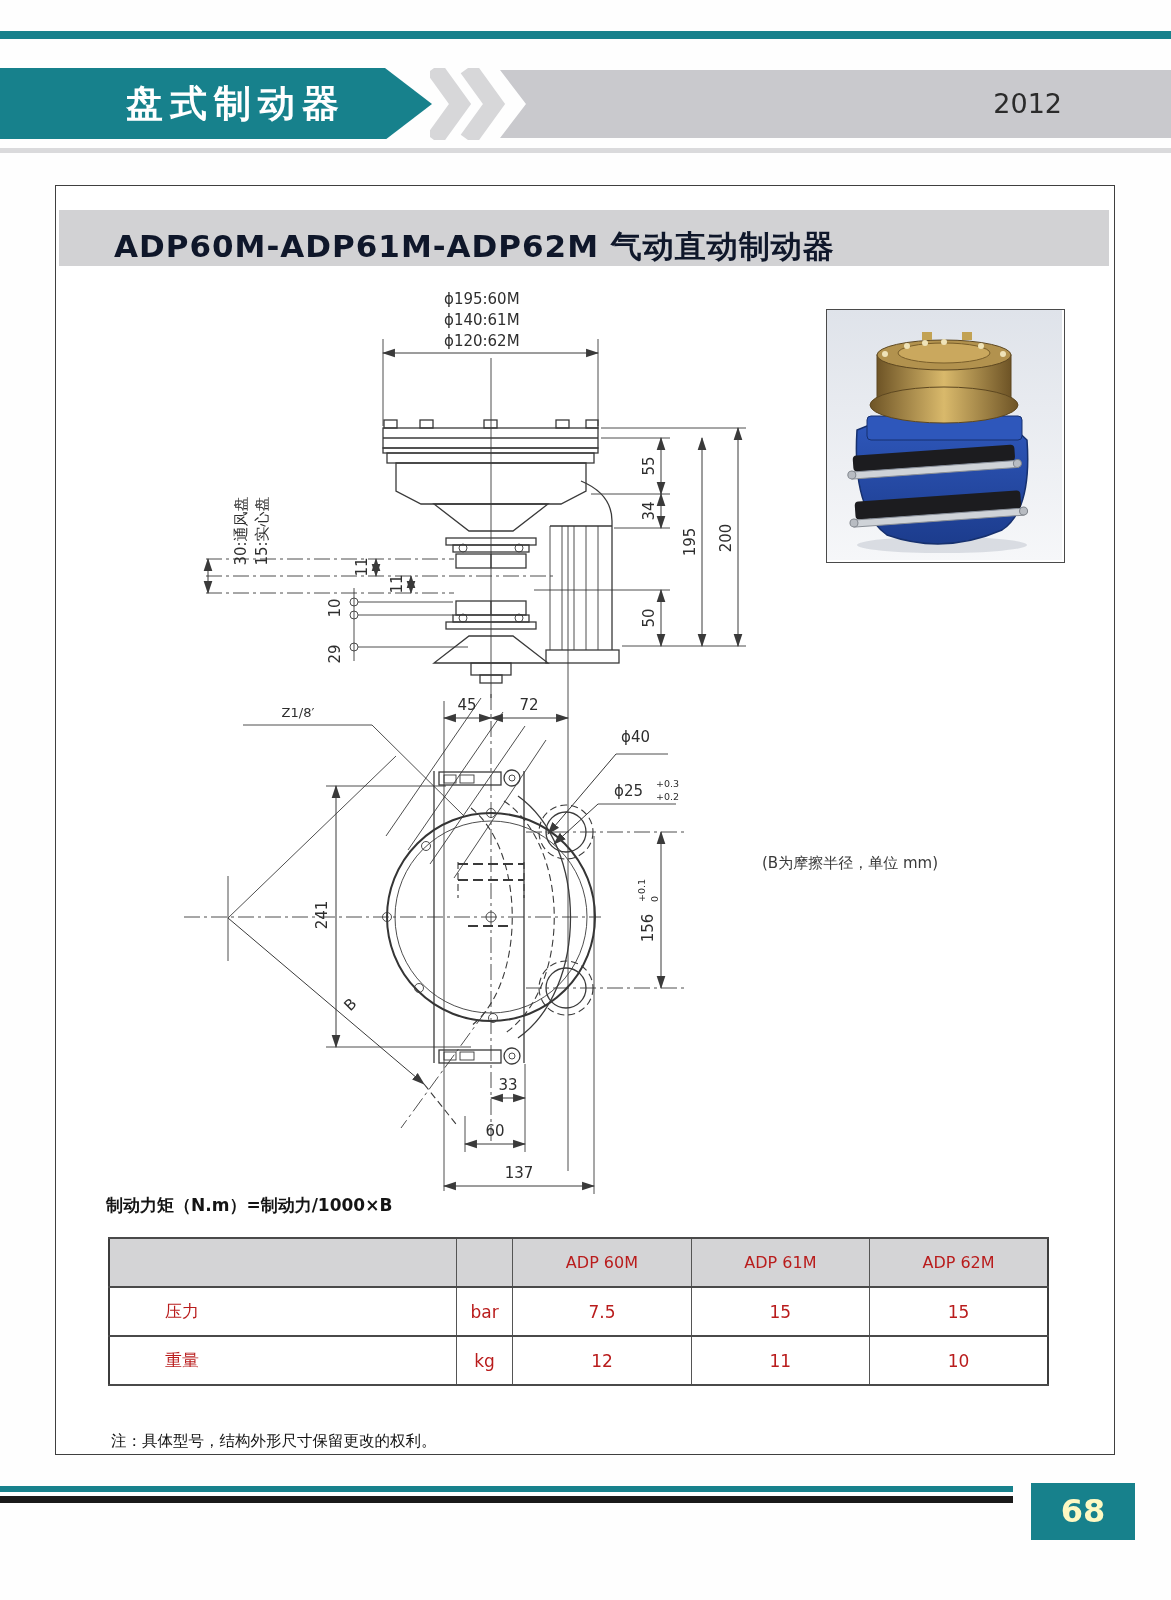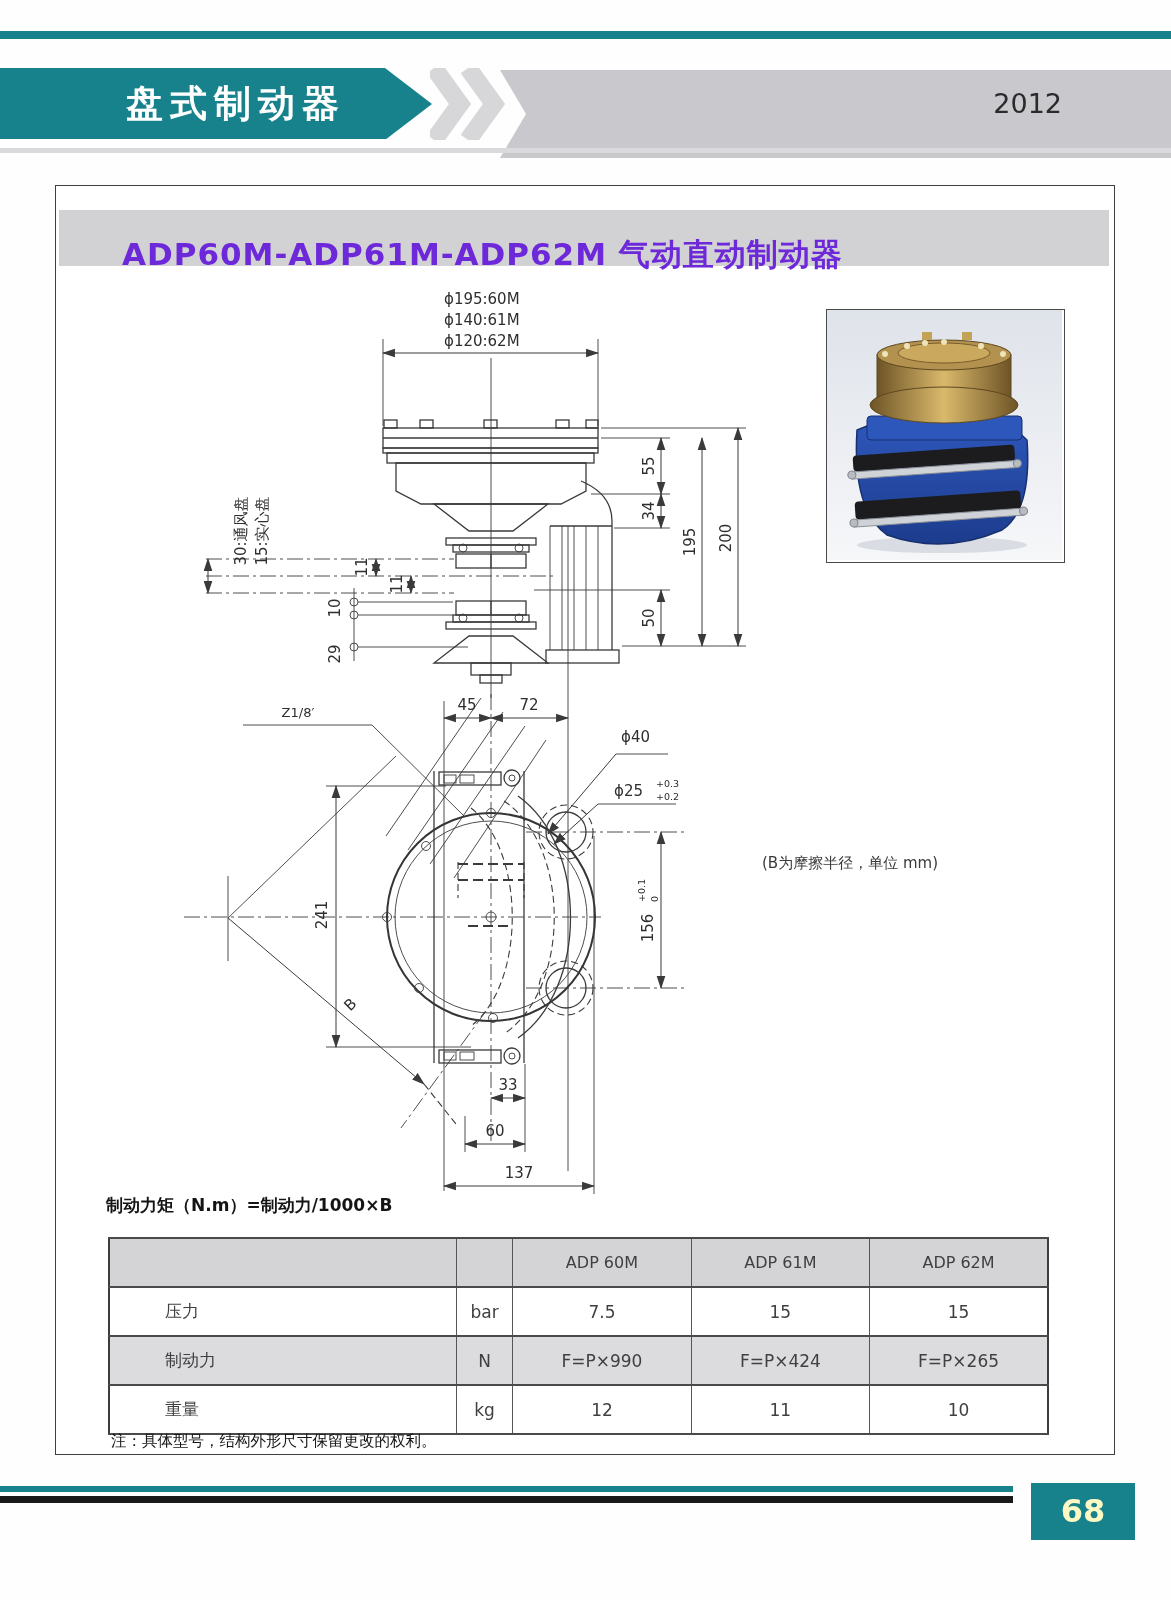--- a/index.html
+++ b/index.html
@@ -6,30 +6,30 @@
   .page{position:relative;width:1171px;height:1600px;background:#fefefe;overflow:hidden;
         font-family:"DejaVu Sans","Liberation Sans",sans-serif;}
 
   
   .topline{position:absolute;left:0;top:31px;width:1171px;height:8px;background:#17818c;}
   .banner{position:absolute;left:0;top:68px;width:432px;height:71px;background:#17818c;
           clip-path:polygon(0 0,385px 0,432px 36px,385px 72px,0 72px);padding-left:36px;}
   .banner span{display:block;padding-left:90px;line-height:72px;color:#fff;font-size:37px;
           font-weight:bold;letter-spacing:7px;}
   .chevsvg{position:absolute;left:430px;top:68px;}
-  .graybar{position:absolute;left:500px;top:70px;width:671px;height:88px;background:#c9c9cd;
+  .graybar{position:absolute;left:500px;top:70px;width:671px;height:68px;background:#c9c9cd;
           clip-path:polygon(0 0,100% 0,100% 100%,0 100%,26px 50%);}
   .graybar span{position:absolute;right:109px;top:0;line-height:68px;font-size:27px;color:#2b2b2b;}
   .hshadow{position:absolute;left:0;top:148px;width:1171px;height:5px;background:#dadadc;}
 
   
   .content{position:absolute;left:55px;top:185px;width:1058px;height:1268px;
            border:1.5px solid #3f3f3f;background:#fff;}
   .titlebar{position:absolute;left:3px;top:24px;width:1050px;height:56px;background:#d2d2d4;}
-  .titlebar h1{margin:16px;padding-left:47px;line-height:56px;font-size:31px;color:#6d28d9;
+  .titlebar h1{margin:8px;padding-left:47px;line-height:56px;font-size:31px;color:#0f172a;
            font-weight:bold;letter-spacing:1px;}
 
   .drawing{position:absolute;left:0;top:0;width:1058px;height:1268px;}
 
   
   .ln{stroke:#3a3a3a;stroke-width:1.3;fill:none}
   .ln2{stroke:#353535;stroke-width:2;fill:none}
   .thin{stroke:#3a3a3a;stroke-width:0.9;fill:none}
   .dim{stroke:#3a3a3a;stroke-width:1;fill:none}
   .cl{stroke:#3a3a3a;stroke-width:0.9;stroke-dasharray:16 4 3 4;fill:none}
@@ -39,21 +39,21 @@
   text.sm{font:9.5px "DejaVu Sans",sans-serif;fill:#2e2e2e;}
   text.md{font:13px "DejaVu Sans",sans-serif;fill:#2e2e2e;}
 
   .photo{position:absolute;left:770px;top:123px;width:237px;height:252px;border:1px solid #4a4a4a;}
   .noteb{position:absolute;left:706px;top:668px;font-size:15px;color:#3a3a3a;}
   .formula{position:absolute;left:50px;top:1008px;font-size:17px;color:#141414;font-weight:700;}
   .footnote{position:absolute;left:55px;top:1245px;font-size:15.5px;color:#141414;}
 
   
   table.spec{position:absolute;left:52px;top:1051px;width:941px;border-collapse:collapse;
-             table-layout:fixed;font-size:17px;color:#404040;}
+             table-layout:fixed;font-size:17px;color:#b91c1c;}
   table.spec td{border-left:1.2px solid #555;border-right:1.2px solid #555;
              border-top:2px solid #4a4a4a;border-bottom:2px solid #4a4a4a;
              text-align:center;height:45px;}
   table.spec tr.hdr td{background:#d4d4d6;font-size:16px;}
   table.spec tr.gray td{background:#dcdcde;}
   table.spec td.lbl{text-align:left;padding-left:55px;margin-top:20px;}
   table.spec{border:2px solid #3c3c3c;}
 
   
   .fline-teal{position:absolute;left:0;top:1486px;width:1013px;height:6px;background:#17818c;}
@@ -362,27 +362,20 @@
         <td>ADP 61M</td>
         <td>ADP 62M</td>
       </tr>
       <tr>
         <td class="lbl">压力</td>
         <td>bar</td>
         <td>7.5</td>
         <td>15</td>
         <td>15</td>
       </tr>
-      <tr class="gray">
-        <td class="lbl">制动力</td>
-        <td>N</td>
-        <td>F=P×990</td>
-        <td>F=P×424</td>
-        <td>F=P×265</td>
-      </tr>
       <tr>
         <td class="lbl">重量</td>
         <td>kg</td>
         <td>12</td>
         <td>11</td>
         <td>10</td>
       </tr>
     </tbody>
       </table>
 

